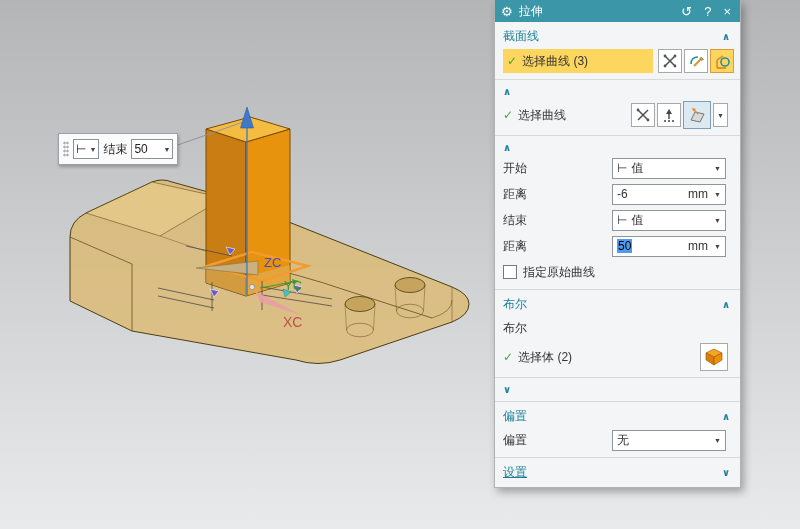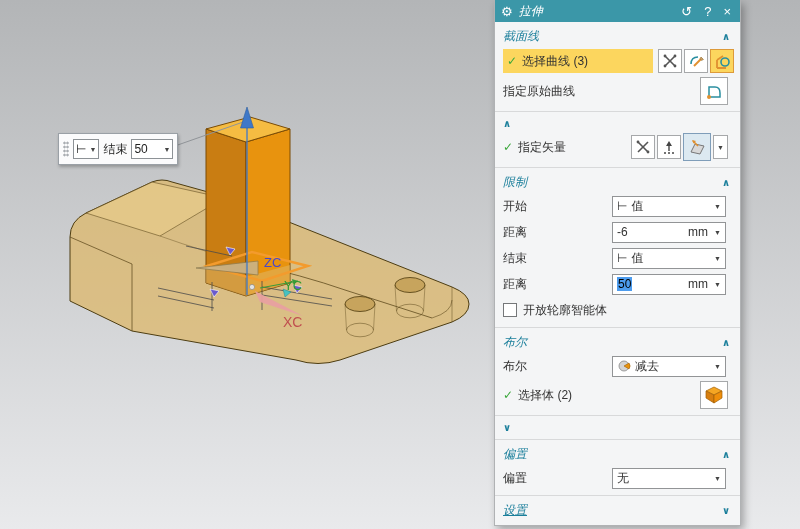--- a/index.html
+++ b/index.html
@@ -18,27 +18,27 @@
     padding:0 2px;gap:3px;}
   .mt-combo .arrow, .combo .arrow{font-size:7px;color:#444;line-height:1;}
   .mt-value{min-width:26px;}
 
   
   .dialog{position:absolute;left:494px;top:0;width:245px;background:#f4f5f6;
     border:1px solid #b0b2b4;border-top:none;box-shadow:3px 4px 8px rgba(0,0,0,.3);
     font-size:12px;color:#333;}
   .titlebar{height:22px;background:#3b97a8;color:#fff;display:flex;align-items:center;
     padding:0 6px;gap:6px;font-size:12px;}
-  .titlebar .t-title{flex:1;font-style:italic;}
+  .titlebar .t-title{flex:1;}
   .tb-ico{cursor:pointer;font-size:13px;line-height:1;padding:0 3px;}
   .gear{font-size:13px;}
 
   .section{border-bottom:1px solid #d8d9da;padding:2px 0 4px 0;background:#f4f5f6;}
   .group-header{display:flex;align-items:center;padding:4px 8px 2px 8px;color:#1b7f9b;}
-  .group-header .gh-label{flex:1;font-style:italic;}
+  .group-header .gh-label{flex:1;}
   .chev{color:#1b7f9b;font-size:10px;font-weight:bold;padding-right:2px;cursor:pointer;}
   .underline{text-decoration:underline;}
 
   .row{display:flex;align-items:center;padding:2px 6px 2px 8px;min-height:22px;}
   .check{color:#3aa73a;font-weight:bold;margin-right:5px;}
   .combo{display:flex;align-items:center;width:104px;height:19px;background:#fff;
     border:1px solid #929496;margin-left:auto;margin-right:8px;padding:0 4px;gap:4px;cursor:pointer;}
   .combo .val{flex:1;white-space:nowrap;overflow:hidden;}
   .combo .unit{margin-left:auto;padding-right:2px;text-align:right;}
   .glyph-val{font-size:12px;}
@@ -200,38 +200,29 @@
         </svg>
       </span>
       <span class="icon-btn active">
         <svg width="17" height="17">
           <circle cx="11" cy="9" r="4" fill="none" stroke="#2a8fa0" stroke-width="1.6"></circle>
           <path d="M3,15 V7 M3,15 H12" fill="none" stroke="#e09030" stroke-width="1.8"></path>
           <line x1="3" y1="7" x2="9" y2="3" stroke="#e09030" stroke-width="1.6"></line>
         </svg>
       </span>
     </div>
-    <div class="row">
-      <span>指定原始曲线</span>
-      <span class="icon-btn big" style="margin-left:auto;margin-right:6px;">
-        <svg width="20" height="20">
-          <path d="M5,16 V6 H11 Q16,6 16,12 V16 Z" fill="none" stroke="#2a8fa0" stroke-width="1.5"></path>
-          <circle cx="5" cy="16" r="2" fill="#e09030"></circle>
-        </svg>
-      </span>
-    </div>
   </div>
 
   <div class="section">
     <div class="group-header">
       <span class="chev">∧</span>
     </div>
     <div class="row">
       <span class="check">✓</span>
-      <span>指定矢量</span>
+      <span>选择曲线</span>
       <span style="margin-left:auto;display:flex;align-items:center;margin-right:6px;">
         <span class="icon-btn">
           <svg width="16" height="16">
             <line x1="3" y1="3" x2="13" y2="13" stroke="#555" stroke-width="1.6"></line>
             <line x1="13" y1="3" x2="3" y2="13" stroke="#555" stroke-width="1.6"></line>
             <circle cx="3" cy="3" r="1.4" fill="#555"></circle>
                 <circle cx="13" cy="13" r="1.4" fill="#555"></circle>
           </svg>
         </span>
         <span class="icon-btn">
@@ -252,21 +243,20 @@
         </span>
         <span class="dd-btn">
           <span>▼</span>
         </span>
       </span>
     </div>
   </div>
 
   <div class="section">
     <div class="group-header">
-      <span class="gh-label">限制</span>
       <span class="chev">∧</span>
     </div>
     <div class="row">
       <span>开始</span>
       <span class="combo">
         <span class="glyph-val">⊢</span>
         <span class="val">值</span>
         <span class="arrow">▼</span>
       </span>
     </div>
@@ -289,39 +279,31 @@
     <div class="row">
       <span>距离</span>
       <span class="combo">
         <span class="val"><span class="sel">50</span></span>
         <span class="unit">mm</span>
         <span class="arrow">▼</span>
       </span>
     </div>
     <div class="row">
       <span class="cbx"></span>
-      <span>开放轮廓智能体</span>
+      <span>指定原始曲线</span>
     </div>
   </div>
 
   <div class="section">
     <div class="group-header">
       <span class="gh-label">布尔</span>
       <span class="chev">∧</span>
     </div>
     <div class="row">
       <span>布尔</span>
-      <span class="combo">
-        <svg width="14" height="14">
-          <circle cx="7" cy="7" r="5" fill="#d4d4d4" stroke="#888" stroke-width="0.8"></circle>
-          <path d="M7,7 L12,4 A5,5 0 0 1 12,10 Z" fill="#e8930e" stroke="#a05f06" stroke-width="0.6"></path>
-        </svg>
-        <span class="val">减去</span>
-        <span class="arrow">▼</span>
-      </span>
     </div>
     <div class="row">
       <span class="check">✓</span>
       <span>选择体 (2)</span>
       <span class="icon-btn big" style="margin-left:auto;margin-right:6px;">
         <svg width="20" height="20">
           <polygon points="10,2 18,6 10,10 2,6" fill="#f5a623" stroke="#a05f06" stroke-width="0.7"></polygon>
           <polygon points="2,6 10,10 10,18 2,13" fill="#d87f10" stroke="#a05f06" stroke-width="0.7"></polygon>
           <polygon points="10,10 18,6 18,13 10,18" fill="#ef8e0a" stroke="#a05f06" stroke-width="0.7"></polygon>
         </svg>

